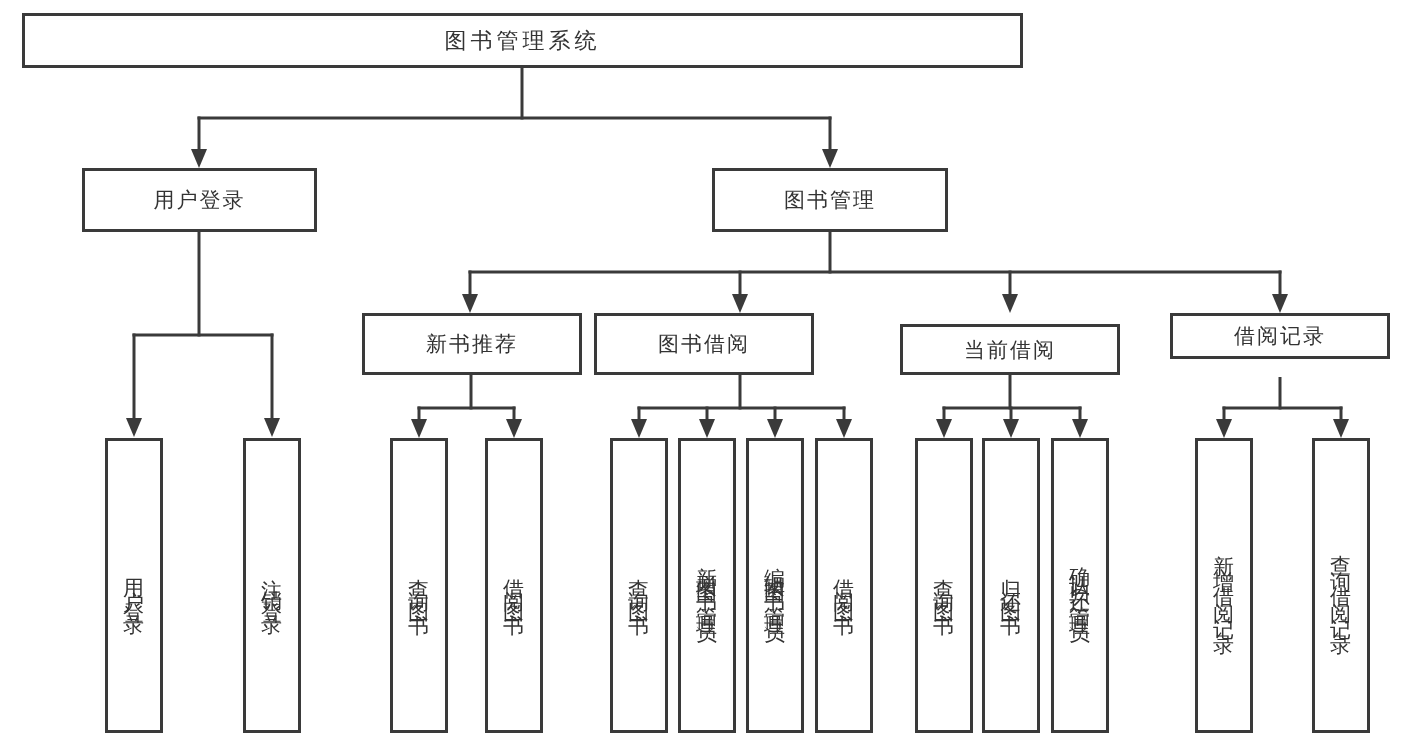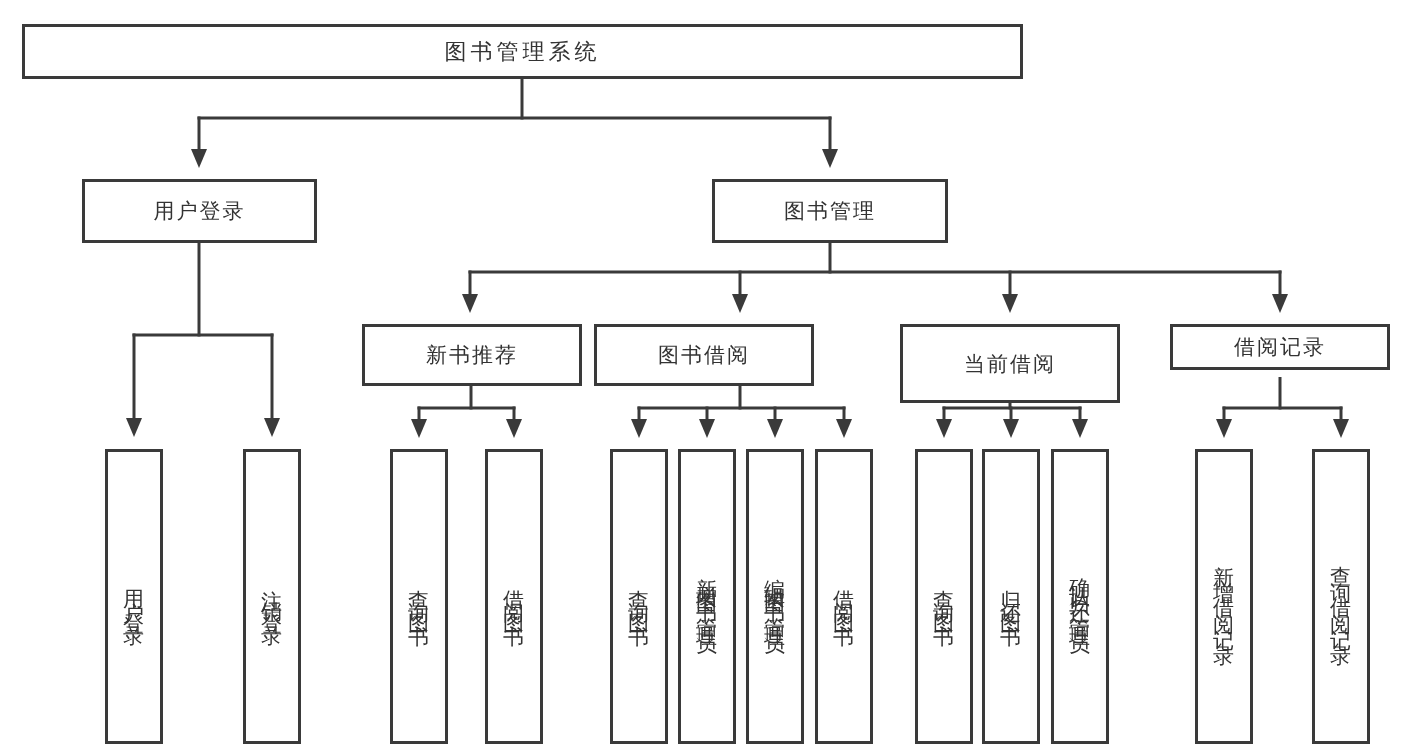--- a/index.html
+++ b/index.html
@@ -3,21 +3,21 @@
 <meta charset="utf-8">
 <style>
   html,body{margin:0;padding:0;background:#fff;}
   .canvas{
     position:relative;width:1405px;height:747px;background:#ffffff;overflow:hidden;
     font-family:"Liberation Sans",sans-serif;color:#333333;
   }
   svg.connectors{position:absolute;left:0;top:0;z-index:0;}
   .box{
     position:absolute;background:#ffffff;border:3px solid #3a3a3a;box-sizing:border-box;
-    display:flex;align-items:center;justify-content:center;z-index:1;margin-top:11px;
+    display:flex;align-items:center;justify-content:center;z-index:1;
   }
   .box .lbl{color:#333333;}
   .h .lbl{font-size:21px;letter-spacing:2px;white-space:nowrap;}
   .root .lbl{font-size:22px;letter-spacing:4px;}
   .v .lbl{
     writing-mode:vertical-rl;text-orientation:mixed;
     font-size:21px;line-height:1;white-space:nowrap;
   }
   .sp4 .lbl{letter-spacing:12px;}
   .sp6 .lbl{letter-spacing:16px;}
@@ -108,21 +108,21 @@
   <div class="box h" style="left:362px;top:313px;width:220px;height:62px">
     <span class="lbl">新书推荐</span>
   </div>
 
   <div class="box h" style="left:712px;top:168px;width:236px;height:64px">
     <span class="lbl">图书管理</span>
   </div>
   <div class="box h" style="left:594px;top:313px;width:220px;height:62px">
     <span class="lbl">图书借阅</span>
   </div>
-  <div class="box h" style="left:900px;top:313px;width:220px;height:79px">
+  <div class="box h" style="left:900px;top:324px;width:220px;height:51px">
     <span class="lbl">当前借阅</span>
   </div>
   <div class="box h" style="left:1170px;top:313px;width:220px;height:46px">
     <span class="lbl">借阅记录</span>
   </div>
 
   <div class="box v sp4" style="left:105px;top:438px;width:58px;height:295px">
     <span class="lbl">用户登录</span>
   </div>
   <div class="box v sp4" style="left:243px;top:438px;width:58px;height:295px">

